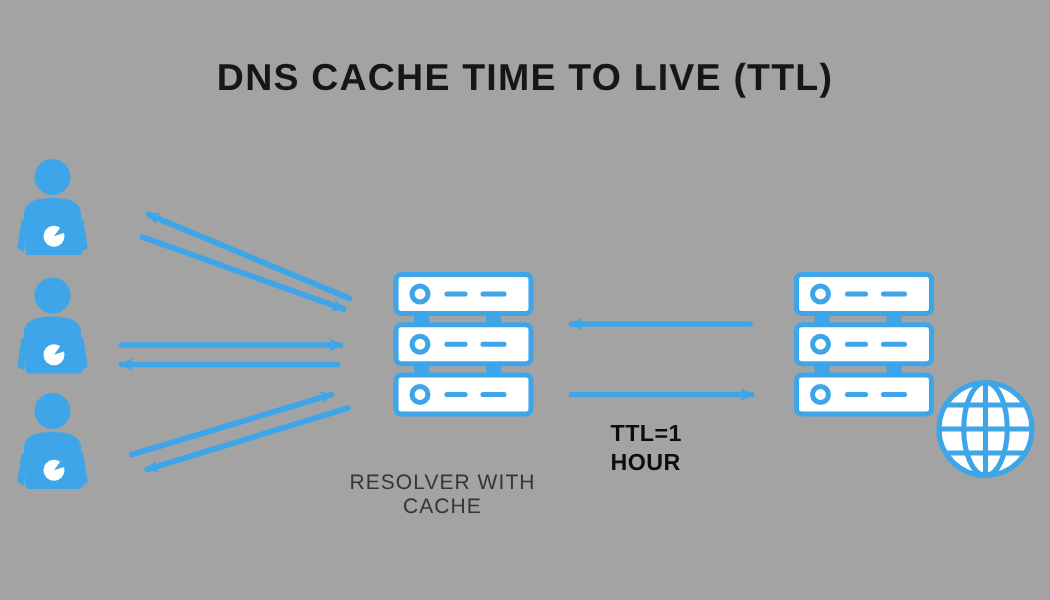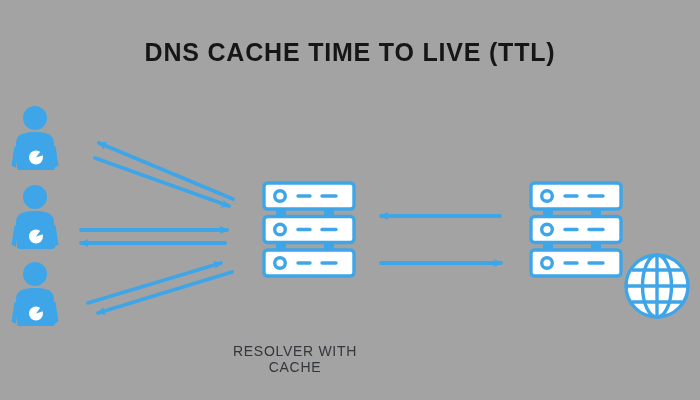--- a/index.html
+++ b/index.html
@@ -22,21 +22,21 @@
   .user-2 { left:3px;  top:184px; }
   .user-3 { left:3px;  top:261px; }
   .resolver-icon      { left:262px; top:181px; }
   .authoritative-icon { left:529px; top:181px; }
   .globe-pos          { left:622px; top:251px; }
   .fill-accent   { fill:var(--accent); }
   .stroke-accent { stroke:var(--accent); fill:none; }
   .node-label {
     position:absolute; width:220px; text-align:center;
     font-size:14px; line-height:16px; letter-spacing:0.7px;
-    color:var(--label); font-weight:400;margin-top:30px;
+    color:var(--label); font-weight:400;
   }
   .resolver-label      { left:185px; top:313px; }
   .authoritative-label { left:455px; top:314px; }
   .ttl-note {
     position:absolute; left:407px; top:280px;
     font-size:15.5px; line-height:19px; font-weight:800;
     color:#0d0d0d; letter-spacing:0.3px;
   }
 </style>
 </head>
@@ -162,14 +162,18 @@
   </svg>
 
   <div class="node-label resolver-label">
     <div>RESOLVER WITH</div>
     <div>CACHE</div>
   </div>
 
   <div class="node-label authoritative-label">
   </div>
 
+  <div class="ttl-note">
+    <div>TTL=1</div>
+    <div>HOUR</div>
+  </div>
 
 </div>
 
 </body></html>

